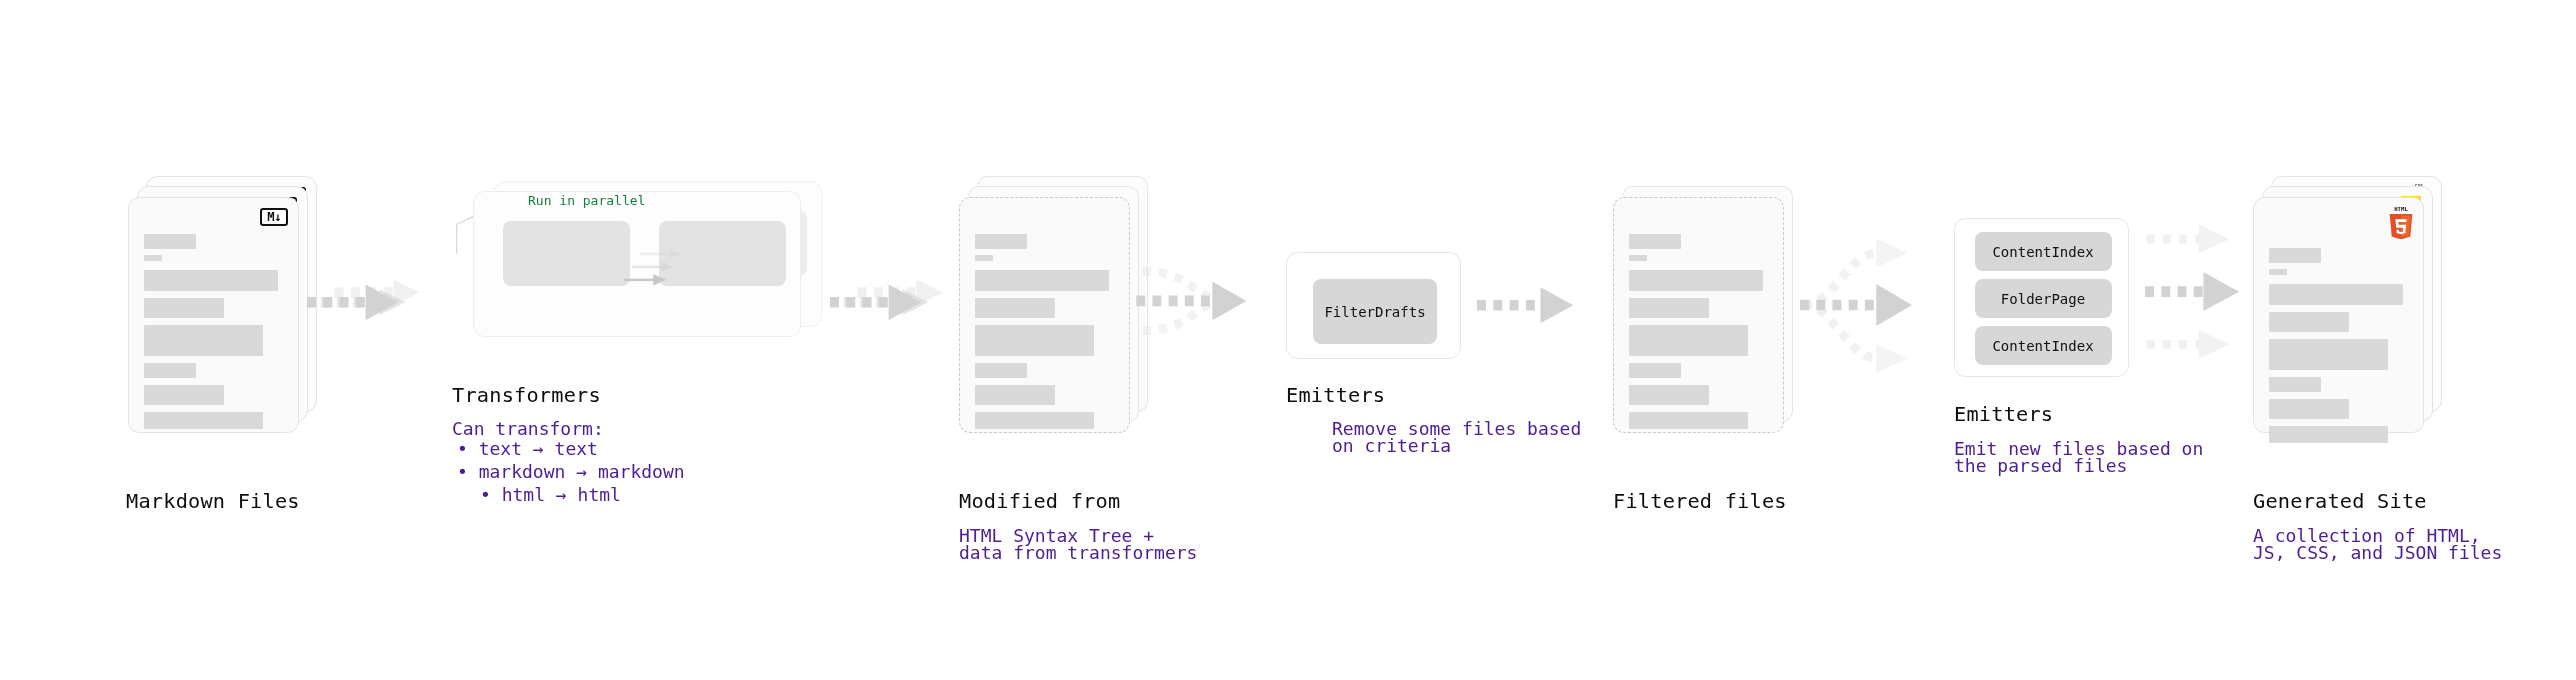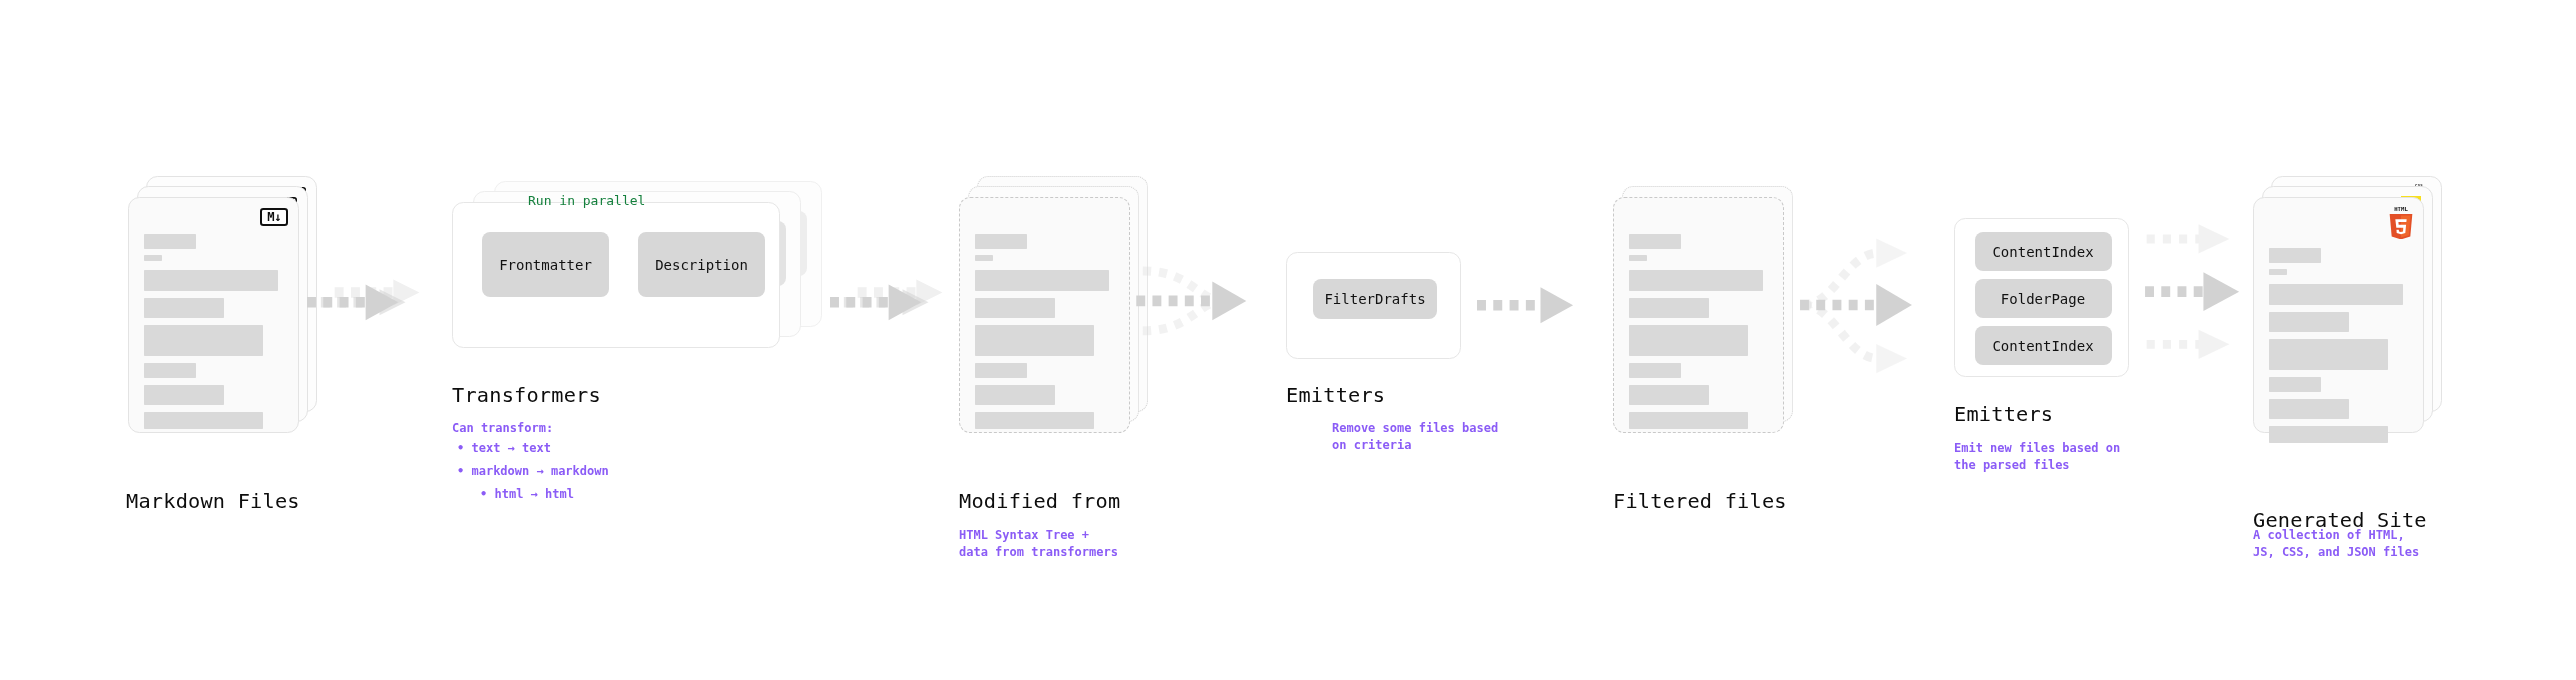--- a/index.html
+++ b/index.html
@@ -71,21 +71,21 @@
   .chip.faded2 { background: #ededed; color: transparent; }
   .chip.faded1 { background: #e3e3e3; color: transparent; }
 
   
   .h-label {
     position: absolute;
     font-size: 20.3px; color: #0d0d0d; white-space: nowrap; letter-spacing: 0.2px;
   }
   .sub-label {
     position: absolute;
-    font-size: 12px; color: #8b5cf6; line-height: 17px; white-space: pre; font-weight: bold;
+    font-size: 18px; color: #4c1d95; line-height: 17px; white-space: pre;
   }
   .note {
     position: absolute;
     font-size: 13px; color: #15803d; white-space: nowrap;
   }
 
   
   .arrow-svg { position: absolute; overflow: visible; }
 </style>
 </head>
@@ -166,24 +166,20 @@
       <g opacity="0.50">
         <line x1="-6" y1="58" x2="32" y2="58" stroke="#cfcfcf" stroke-width="3"></line>
         <path d="M30,52 L44,58 L30,64 Z" fill="#cfcfcf"></path>
       </g>
       <g opacity="1">
         <line x1="-16" y1="74" x2="22" y2="74" stroke="#c8c8c8" stroke-width="3"></line>
         <path d="M20,67 L36,74 L20,81 Z" fill="#c8c8c8"></path>
       </g>
     </svg>
 
-    <div class="card" style="left:0px; top:0px; width:328px; height:146px;">
-      <div class="chip" style="left:29px; top:29px; width:127px; height:65px;">Frontmatter</div>
-      <div class="chip" style="left:185px; top:29px; width:127px; height:65px;">Description</div>
-    </div>
   </div>
   <div class="note" style="left:528px; top:193px;">Run in parallel</div>
   <div class="h-label" style="left:452px; top:383px;">Transformers</div>
   <div class="sub-label" style="left:452px; top:420px;">Can transform:</div>
   <div class="sub-label" style="left:457px; top:440px;">•&nbsp;<span>text → text</span></div>
   <div class="sub-label" style="left:457px; top:463px;">•&nbsp;<span>markdown → markdown</span></div>
   <div class="sub-label" style="left:480px; top:486px;">•&nbsp;<span>html → html</span></div>
 
   <svg class="arrow-svg" style="left:830px; top:273px;" width="114" height="57" viewBox="0 0 140 70">
     <g opacity="0.33">
@@ -230,21 +226,21 @@
     <g opacity="0.38">
       <path d="M8,16 C58,16 70,40 96,52" fill="none" stroke="#dedede" stroke-width="11" stroke-dasharray="10 10"></path>
       <path d="M8,90 C58,90 70,66 96,54" fill="none" stroke="#dedede" stroke-width="11" stroke-dasharray="10 10"></path>
     </g>
     <line x1="0" y1="53" x2="96" y2="53" stroke="#d2d2d2" stroke-width="13" stroke-dasharray="11 9"></line>
     <path d="M94,29 L136,53 L94,77 Z" fill="#d2d2d2"></path>
   </svg>
 
   <div class="stage" style="left:1286px; top:252px;">
     <div class="card" style="left:0; top:0; width:175px; height:107px;">
-      <div class="chip" style="left:26px; top:26px; width:124px; height:40px;">FilterDrafts</div>
+      <div class="chip" style="left:26px; top:26px; width:124px; height:65px;">FilterDrafts</div>
     </div>
   </div>
   <div class="h-label" style="left:1286px; top:383px;">Emitters</div>
   <div class="sub-label" style="left:1332px; top:420px;">Remove some files based
 on criteria</div>
 
   <svg class="arrow-svg" style="left:1477px; top:288px;" width="114" height="41" viewBox="0 0 140 50">
     <line x1="0" y1="21" x2="80" y2="21" stroke="#d2d2d2" stroke-width="13" stroke-dasharray="11 9"></line>
     <path d="M78,-1 L118,21 L78,43 Z" fill="#d2d2d2"></path>
   </svg>
@@ -335,18 +331,18 @@
           <div class="bar" style="width:134px;height:21px;margin-bottom:7.3px;"></div>
           <div class="bar" style="width:80px;height:19.5px;margin-bottom:7.3px;"></div>
           <div class="bar" style="width:119px;height:31px;margin-bottom:7.3px;"></div>
           <div class="bar" style="width:52px;height:14.6px;margin-bottom:7.3px;"></div>
           <div class="bar" style="width:80px;height:19.5px;margin-bottom:7.3px;"></div>
           <div class="bar" style="width:119px;height:17px;"></div>
         </div>
       </div>
     </div>
   </div>
-  <div class="h-label" style="left:2253px; top:489px;margin-top:19px;">Generated Site</div>
+  <div class="h-label" style="left:2253px; top:489px;">Generated Site</div>
   <div class="sub-label" style="left:2253px; top:527px;">A collection of HTML,
 JS, CSS, and JSON files</div>
 
 </div>
 
 
 </body></html>

